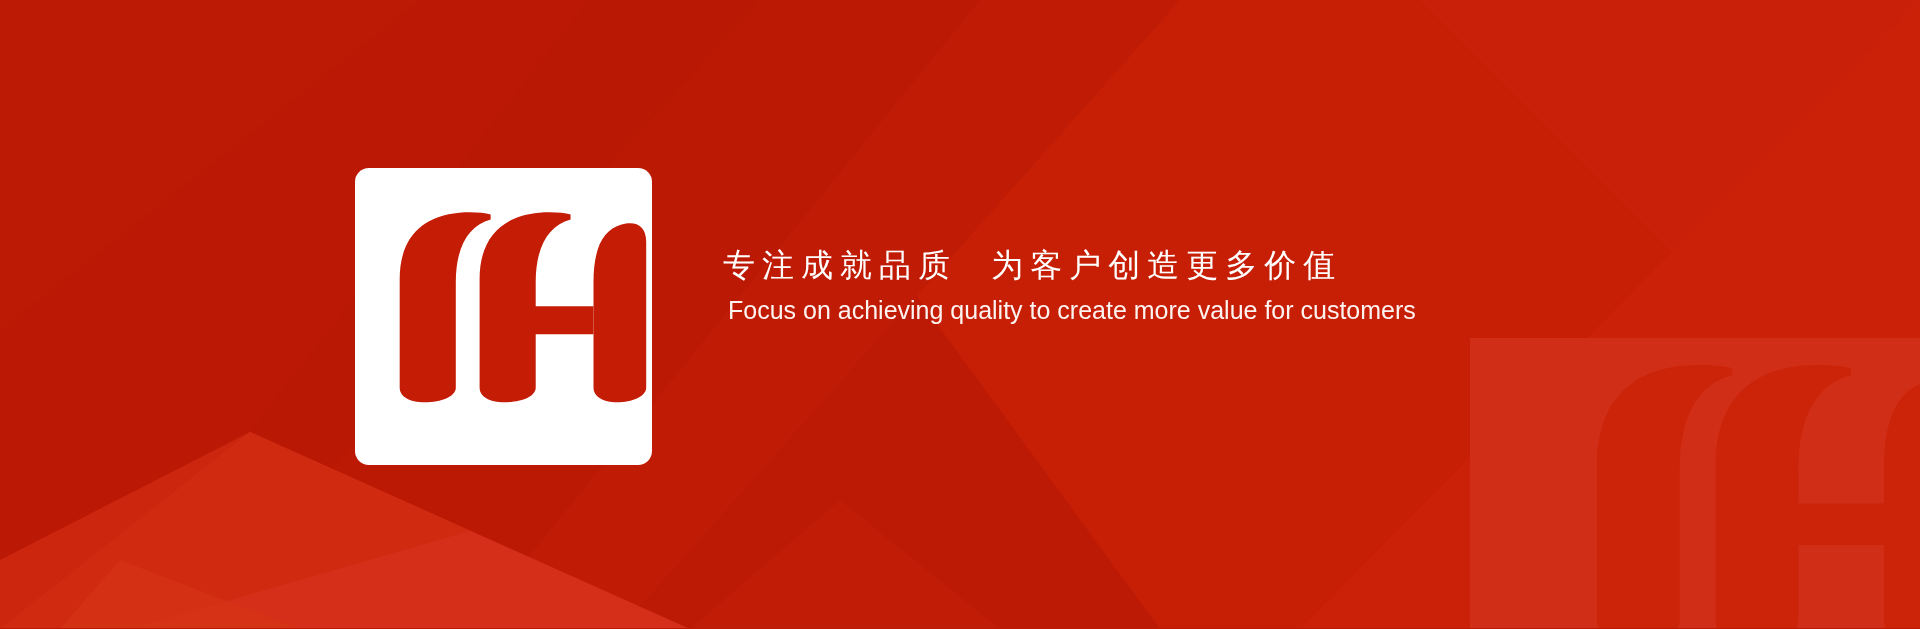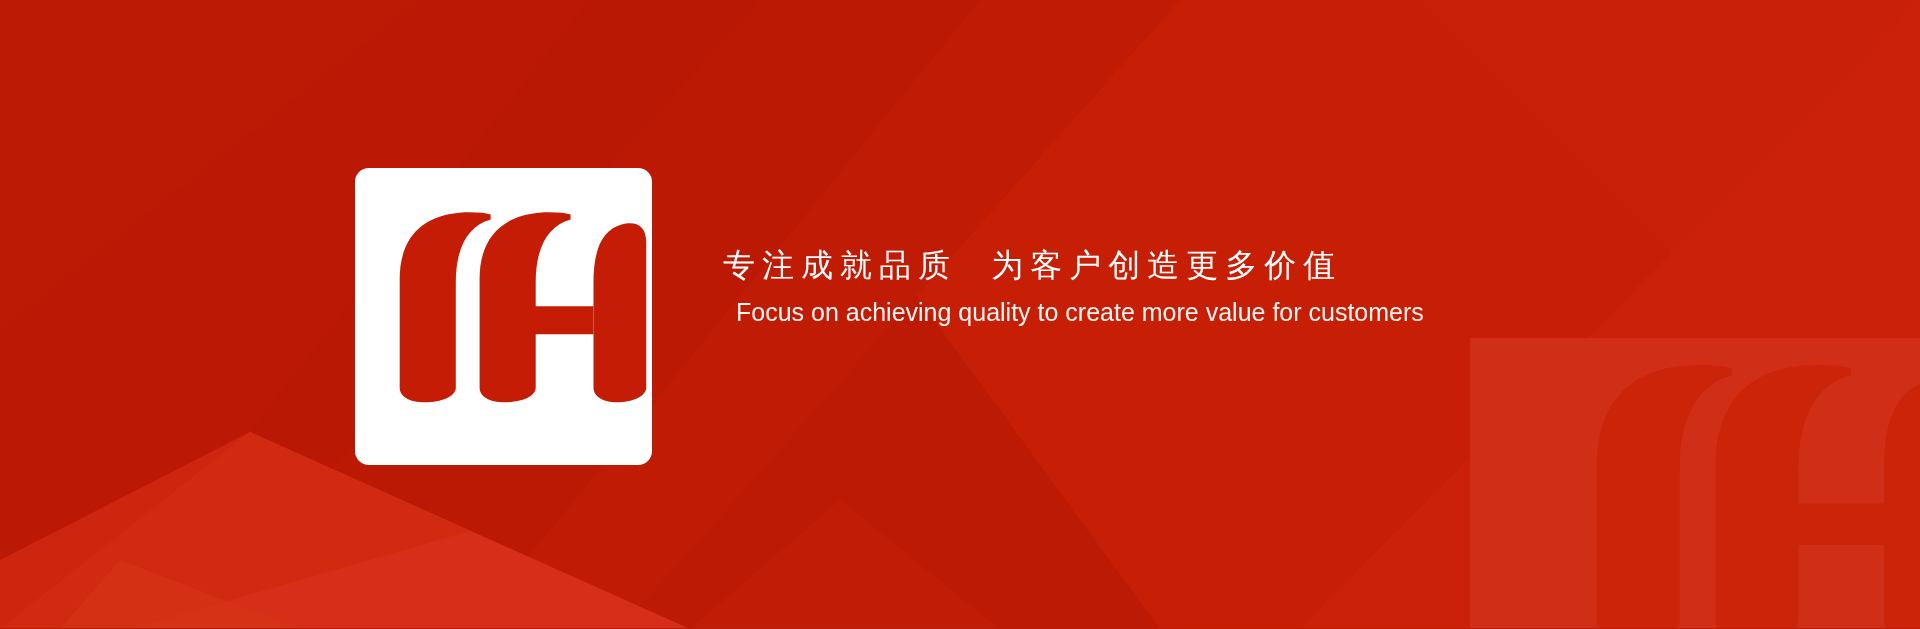--- a/index.html
+++ b/index.html
@@ -59,21 +59,21 @@
     white-space:pre;
     margin:0 0 6px 0;
     font-family:"DejaVu Sans","Liberation Sans",sans-serif;
   }
 
   #tagline-en{
     color:#fdf3f0;
     font-size:25px;
     line-height:34px;
     font-weight:400;
-    margin:8px;
+    margin:0;
     padding-left:5px;
     max-width:780px;
     font-family:"Liberation Sans","DejaVu Sans",sans-serif;
   }
 </style>
 </head>
 <body>
 
 <div id="banner">
 

